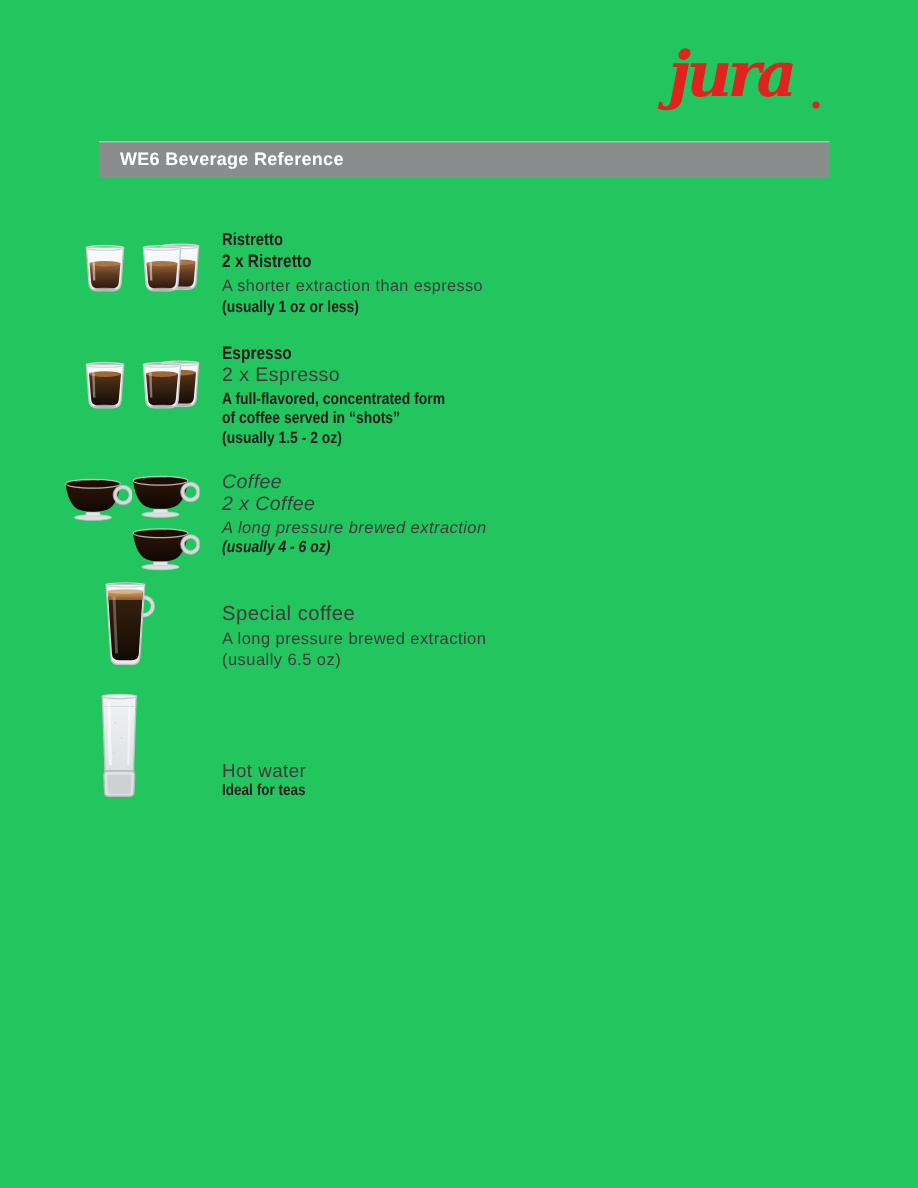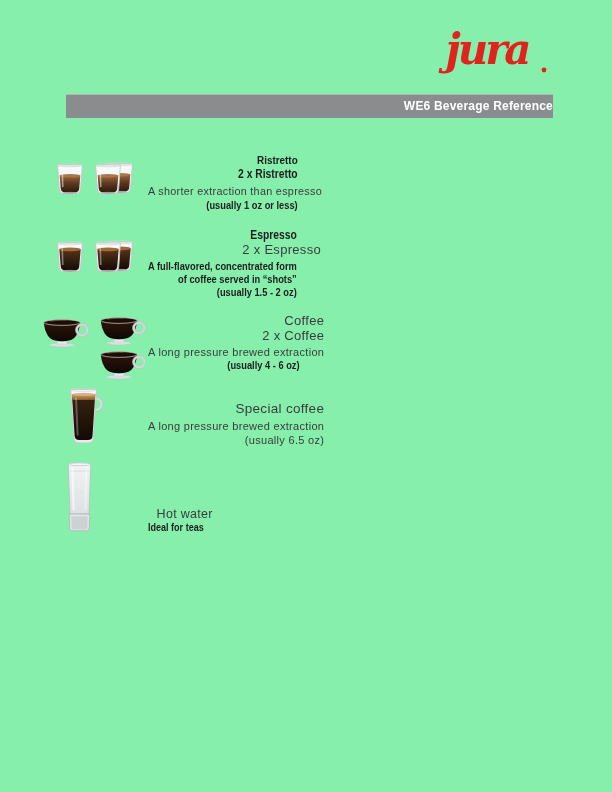--- a/index.html
+++ b/index.html
@@ -1,40 +1,39 @@
 <!DOCTYPE html>
 <html><head>
 <meta charset="utf-8">
 <style>
   html,body { margin:0; padding:0; background:#ffffff; }
   .page {
-    position:relative; width:612px; height:792px; background:#86efac;
+    position:relative; width:612px; height:792px; background:#22c55e;
     overflow:hidden; font-family:"Liberation Sans", sans-serif;
     margin:0 auto;
-    text-align:right;
   }
 
   
   .logo { position:absolute; left:425px; top:18px; width:135px; height:64px; }
 
   
   .header-bar {
     position:absolute; left:66px; top:94px; width:487px; height:24px;
     background:#8a8c8e; border-top:1px solid #b5b7b9; box-sizing:border-box;
   }
   .header-bar .title {
     display:block; padding-left:14px; line-height:22px;
     color:#ffffff; font-size:12px; font-weight:bold; letter-spacing:0.2px;
   }
 
   
   .sec { position:absolute; left:0; width:612px; }
   .sec1 { top:122px; height:80px;margin-top:31px; }
   .sec2 { top:228px; height:80px; }
-  .sec3 { top:313px; height:70px; }
+  .sec3 { top:313px; height:70px;font-style:italic; }
   .sec4 { top:388px; height:70px;padding-left:14px; }
   .sec5 { top:462px; height:80px; }
 
   .ic { position:absolute; }
   .sec1 .ic-a { left:55px; top:10px; }
   .sec1 .ic-b { left:93px; top:9px;  }
   .sec2 .ic-a { left:55px; top:13px; }
   .sec2 .ic-b { left:93px; top:12px; }
   .sec3 .ic-a { left:42px; top:5px;  }
   .sec3 .ic-b { left:87px; top:3px;  }

